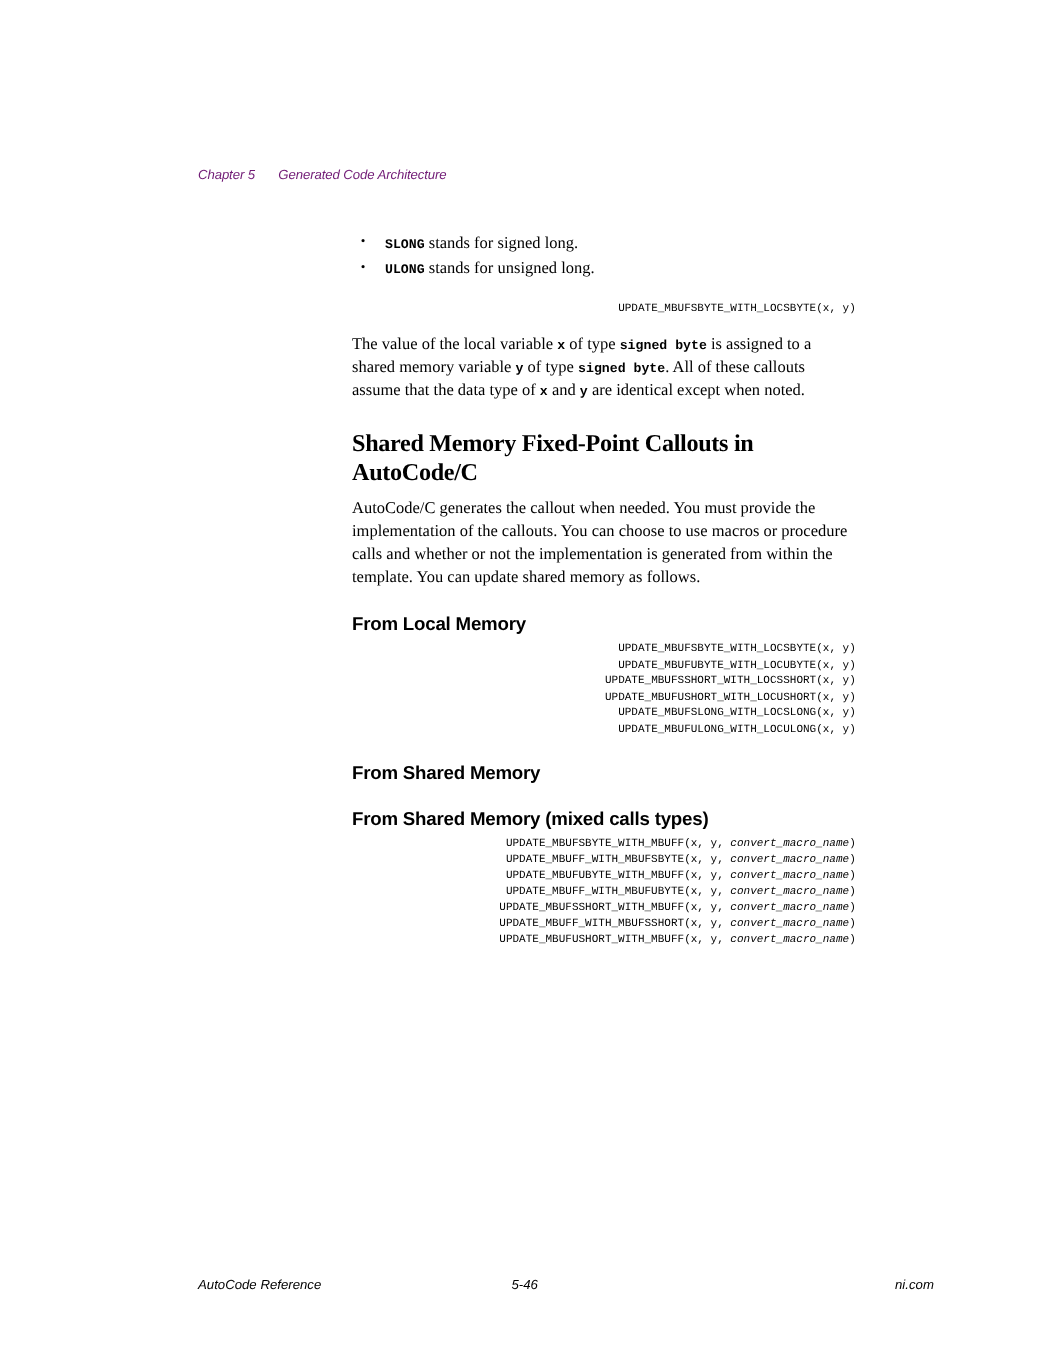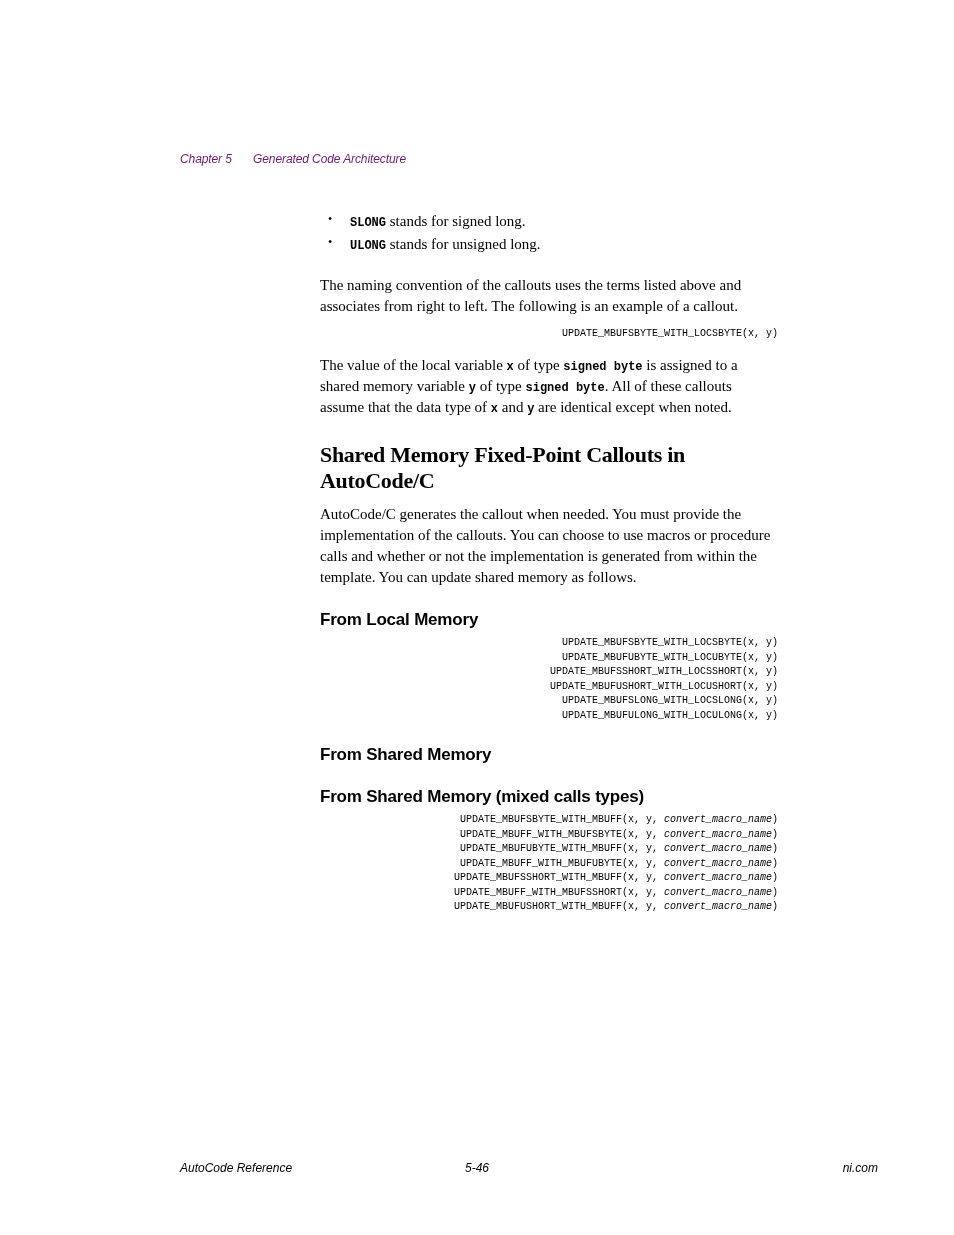--- a/index.html
+++ b/index.html
@@ -82,21 +82,21 @@
     font-weight: bold;
     font-size: 17px;
     margin: 22px 0 6px 0;
     letter-spacing: -0.2px;
   }
   .footer {
     position: absolute;
     left: 0;
     bottom: 60px;
     width: 954px;
-    padding: 0 76px 0 180px;
+    padding: 0 105px 0 180px;
     box-sizing: border-box;
     font-family: Arial, Helvetica, sans-serif;
     font-style: italic;
     font-size: 12px;
     display: flex;
     justify-content: space-between;
   }
   .footer .center {
     position: absolute;
     left: 50%;
@@ -116,21 +116,20 @@
 
     <ul class="bullets">
       <li>
         <span class="mono">SLONG</span><span> stands for signed long.</span>
       </li>
       <li>
         <span class="mono">ULONG</span><span> stands for unsigned long.</span>
       </li>
     </ul>
 
-    <p class="body">The naming convention of the callouts uses the terms listed above and associates from right to left. The following is an example of a callout.</p>
 
     <div class="mono-block">UPDATE_MBUFSBYTE_WITH_LOCSBYTE(x, y)</div>
 
     <p class="body">
       <span>The value of the local variable </span><span class="mono">x</span><span> of type </span><span class="mono">signed byte</span><span> is assigned to a shared memory variable </span><span class="mono">y</span><span> of type </span><span class="mono">signed byte</span><span>. All of these callouts assume that the data type of </span><span class="mono">x</span><span> and </span><span class="mono">y</span><span> are identical except when noted.</span>
     </p>
 
     <h2 class="section">Shared Memory Fixed-Point Callouts in AutoCode/C</h2>
     <p class="body">AutoCode/C generates the callout when needed. You must provide the implementation of the callouts. You can choose to use macros or procedure calls and whether or not the implementation is generated from within the template. You can update shared memory as follows.</p>
 

